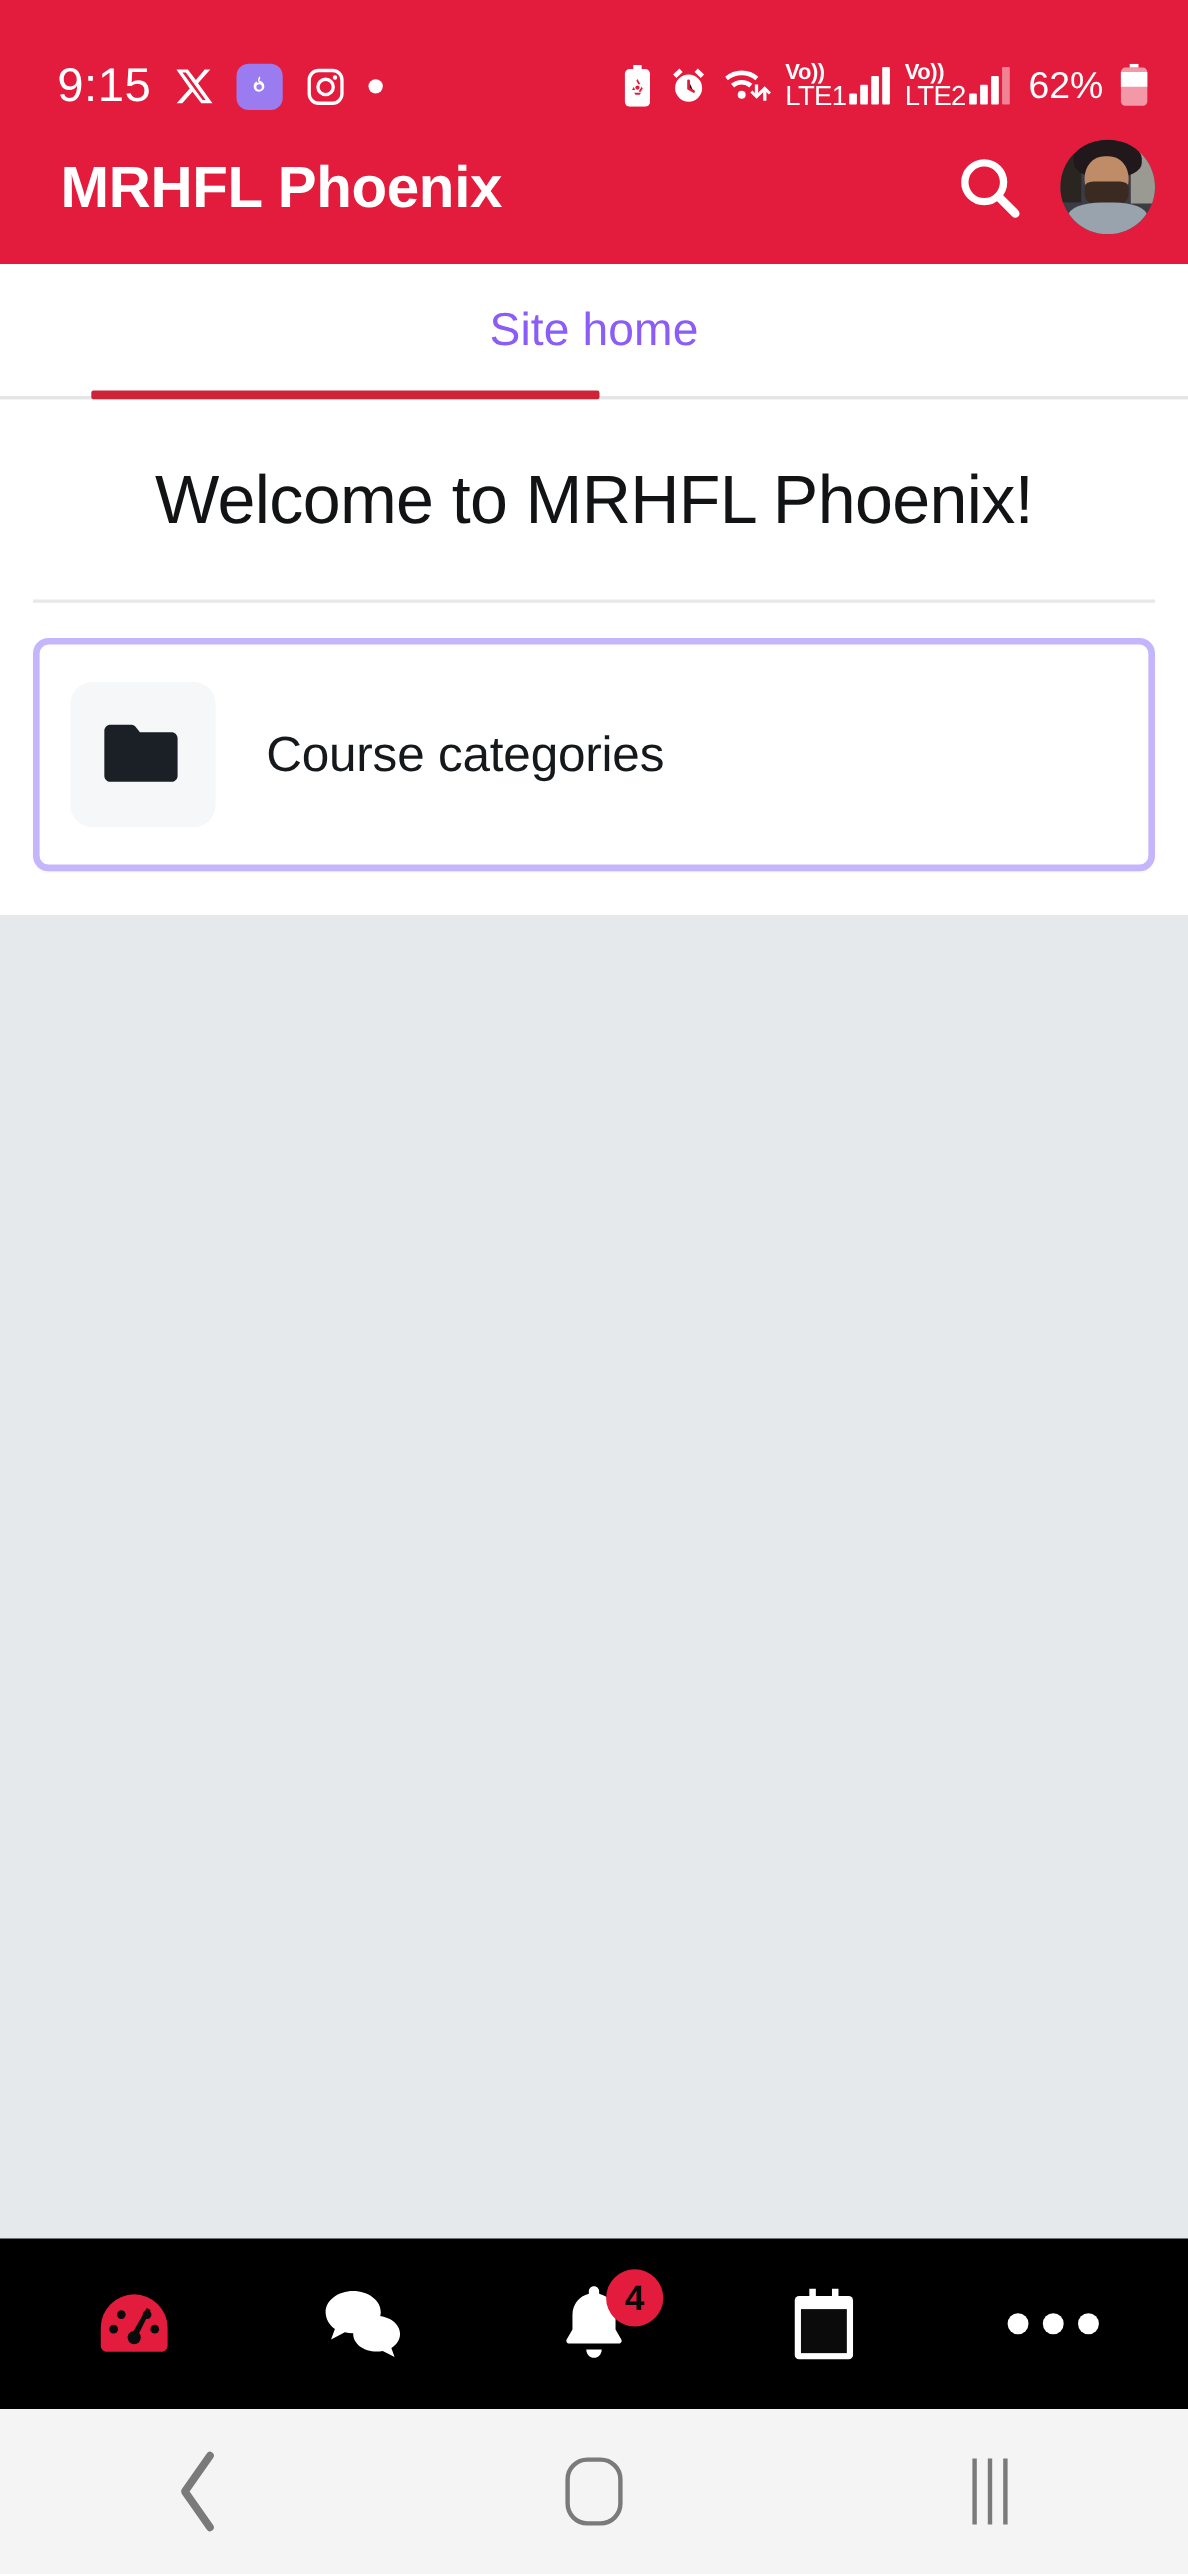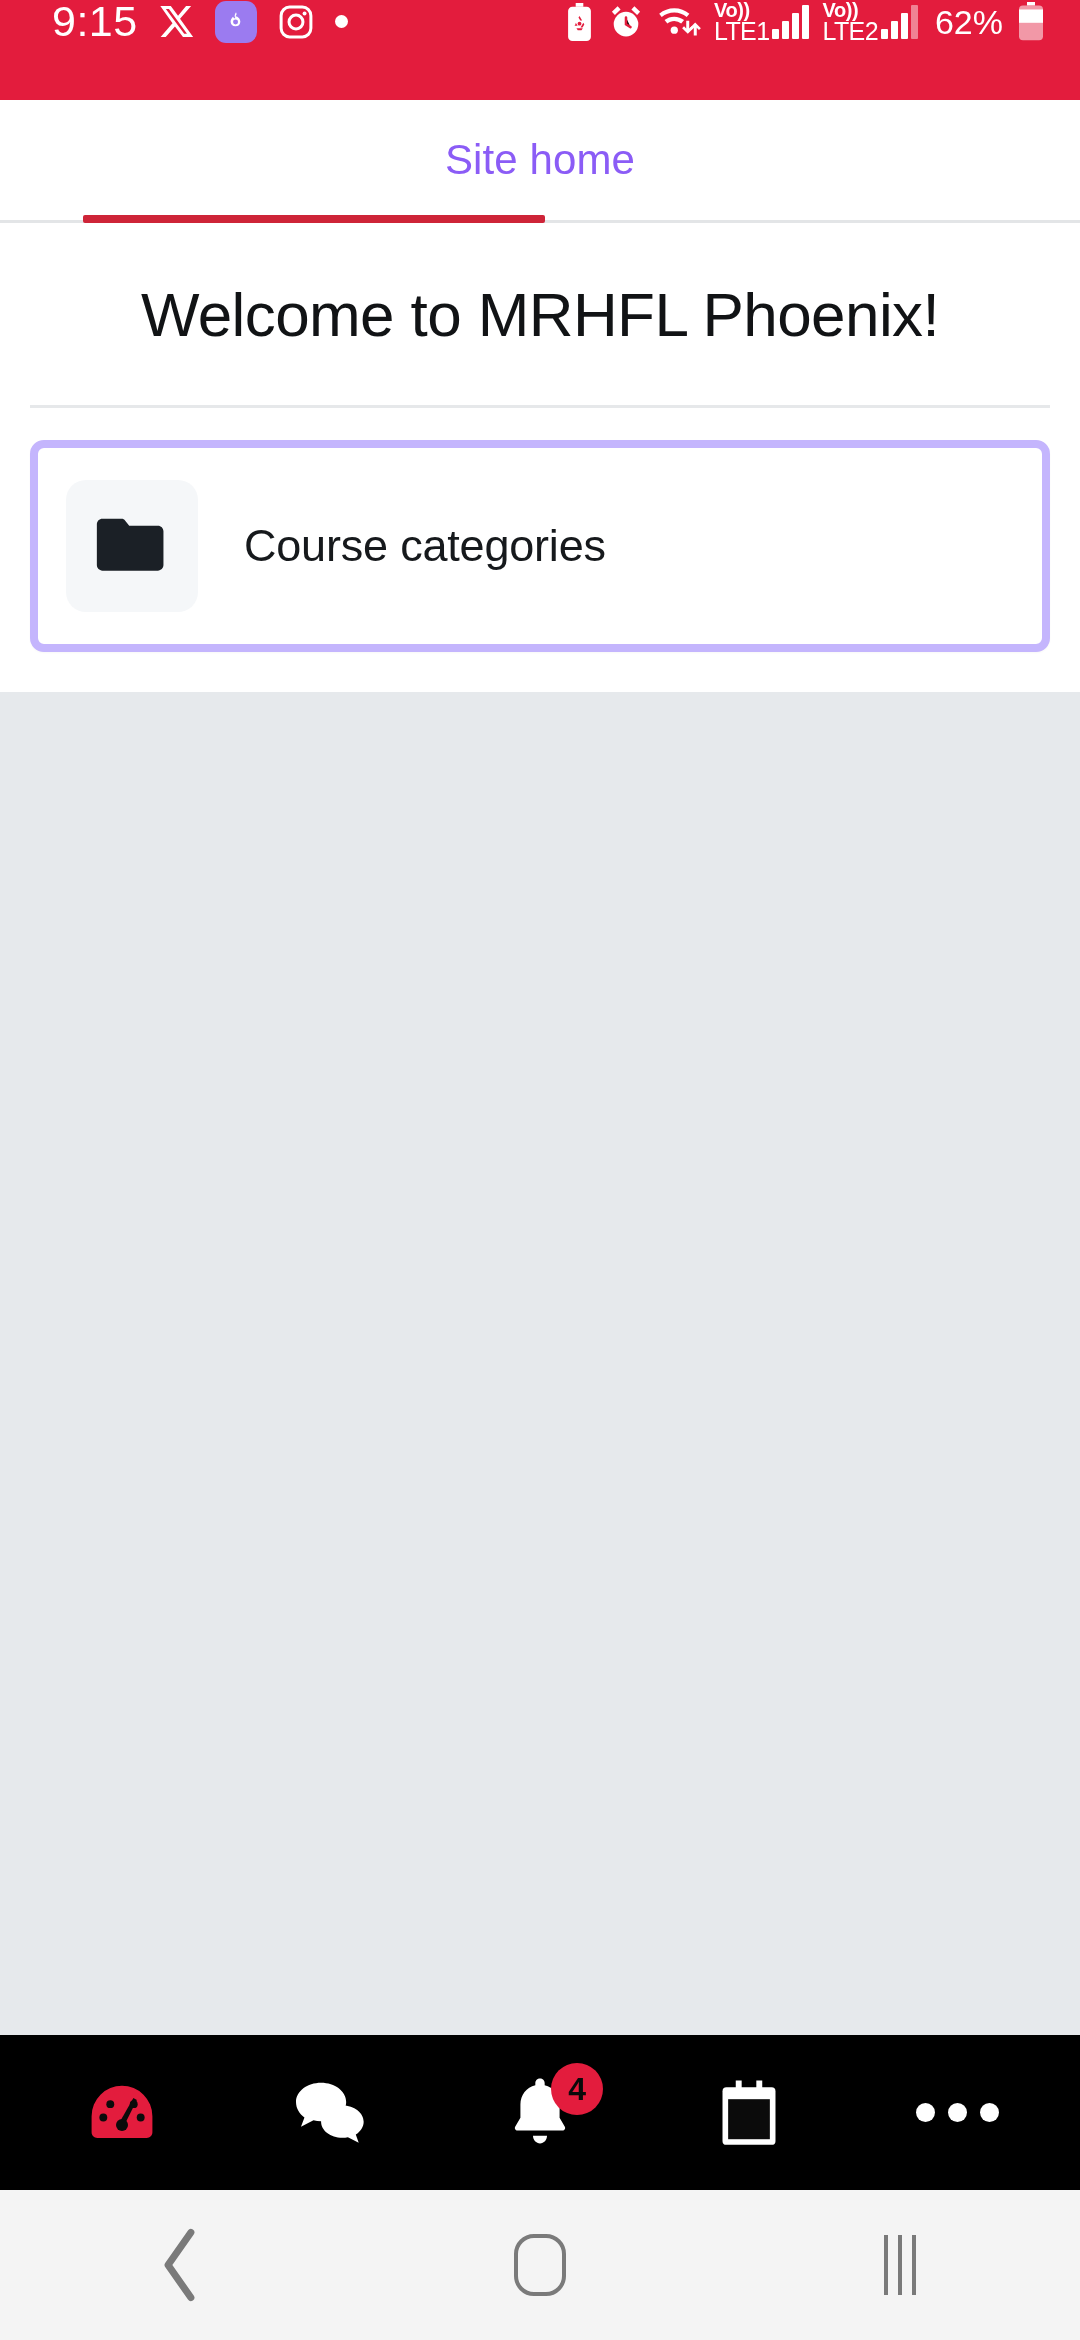--- a/index.html
+++ b/index.html
@@ -7,21 +7,21 @@
     width:1080px; height:2340px;
     font-family:"Liberation Sans", sans-serif;
     background:#ffffff;
     overflow:hidden;
   }
   .phone { width:1080px; height:2340px; position:relative; display:flex; flex-direction:column; background:#E6E9EC; }
 
   
   .statusbar {
     height:100px; background:#E31C3D; color:#ffffff;
-    display:flex; align-items:flex-start; justify-content:space-between;
+    display:flex; align-items:flex-end; justify-content:space-between;
     padding:0 34px 0 52px; flex:0 0 auto;
   }
   .sb-left { display:flex; align-items:center; gap:20px; }
   .sb-time { font-size:43px; font-weight:400; letter-spacing:.5px; line-height:1; }
   .sb-right { display:flex; align-items:center; gap:13px; }
   .ic { display:block; }
   .x-icon { width:37px; height:37px; }
   .purple-icon { width:42px; height:42px; border-radius:11px; background:#9B7BF0; display:flex; align-items:center; justify-content:center; }
   .insta-icon { width:38px; height:38px; }
   .sb-dot { width:13px; height:13px; border-radius:50%; background:#ffffff; }
@@ -67,21 +67,21 @@
 
   
   .content { background:#ffffff; padding:0; flex:0 0 auto; }
   .welcome {
     font-size:62px; font-weight:400; color:#111315; letter-spacing:-.6px;
     padding:58px 48px 56px 48px; line-height:1.1;text-align:center;
   }
   .hr { height:3px; background:#e6e8ea; margin:0 30px; }
   .card-zone { padding:32px 30px 40px 30px; }
   .card {
-    border:8px solid #c4b5fd; border-radius:14px; background:#ffffff;
+    border:6px solid #c4b5fd; border-radius:14px; background:#ffffff;
     display:flex; align-items:center; padding:24px 28px; min-height:212px;
     box-shadow:0 1px 2px rgba(0,0,0,.03);
   }
   .card-icon-box {
     width:132px; height:132px; background:#f5f7f9; border-radius:20px;
     display:flex; align-items:center; justify-content:center; flex:0 0 auto;
   }
   .card-label { font-size:45px; color:#16191c; margin-left:46px; letter-spacing:-.2px; }
 
   .filler { flex:1 1 auto; background:#E6E9EC; }
@@ -194,20 +194,39 @@
       <span class="sb-batt-text">62%</span>
 
       <svg width="30" height="40" viewBox="0 0 22 30">
         <path fill="#fff" d="M8 0h6v2.6H8z"></path>
         <rect x="2" y="2.6" width="18" height="26" rx="3" fill="#fff" opacity=".55"></rect>
         <path fill="#fff" d="M2 5.6h18v10H2z"></path>
       </svg>
     </div>
   </div>
 
+  <div class="appbar">
+    <div class="app-title">MRHFL Phoenix</div>
+    <div class="appbar-actions">
+      <div class="search-btn">
+        <svg width="64" height="64" viewBox="0 0 24 24">
+          <circle cx="10.4" cy="10.4" r="6.6" fill="none" stroke="#fff" stroke-width="2.5"></circle>
+          <path stroke="#fff" stroke-width="2.9" stroke-linecap="round" d="M15.4 15.4 21 21"></path>
+        </svg>
+      </div>
+      <div class="avatar">
+        <span class="bg-l"></span>
+        <span class="bg-r"></span>
+        <span class="hair"></span>
+        <span class="face"></span>
+        <span class="beard"></span>
+        <span class="body"></span>
+      </div>
+    </div>
+  </div>
 
   <div class="tabs-wrap">
     <div class="tabs">
       <div class="tab active">
         <span class="tab-label">Site home</span>
       </div>
       <div class="tab-underline"></div>
     </div>
     <div class="tabs-divider"></div>
   </div>

